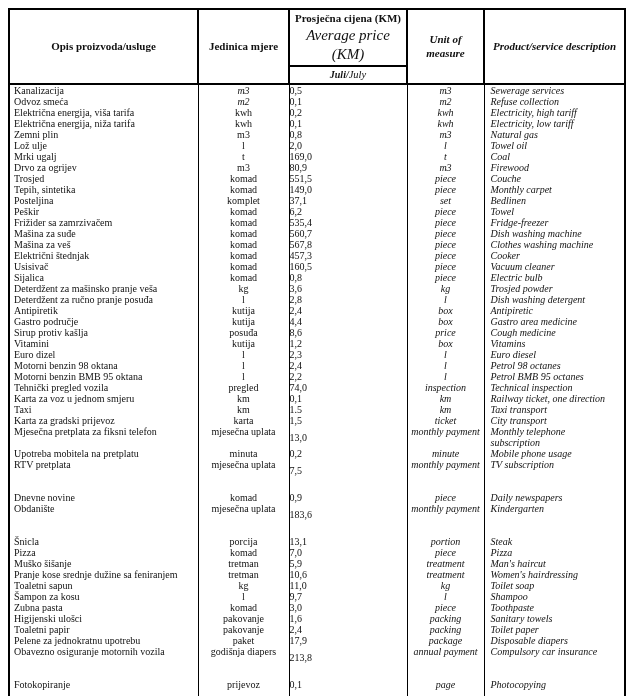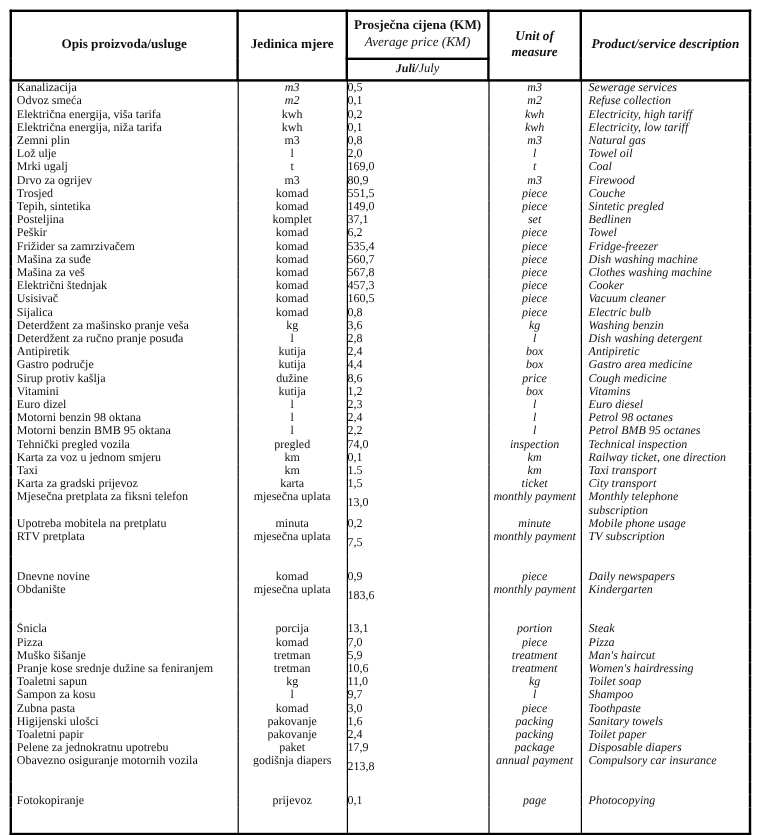--- a/index.html
+++ b/index.html
@@ -36,21 +36,21 @@
     text-align: center;
     vertical-align: middle;
     padding: 2px 2px;
     line-height: 1.25;
   }
   thead tr.h1 th { height: 34px; }
   thead tr.h2 th { height: 13px; padding: 1px 2px; }
   th .sub {
     font-weight: normal;
     font-style: italic;
-    font-size: 11px;
+    font-size: 15px;
   }
   th.en-head { font-style: italic; }
   .period-bs { font-style: italic; font-weight: bold; font-size: 10px; }
   .period-en { font-style: italic; font-weight: normal; font-size: 10.5px; text-align: right; }
 
   tbody td {
     border-left: 1px solid #000;
     border-right: 1px solid #000;
     font-size: 10px;
     line-height: 11px;
@@ -160,21 +160,21 @@
           <td class="col-unit">komad</td>
           <td class="col-price">551,5</td>
           <td class="col-unit-en">piece</td>
           <td class="col-en">Couche</td>
         </tr>
         <tr>
           <td class="col-bs">Tepih, sintetika</td>
           <td class="col-unit">komad</td>
           <td class="col-price">149,0</td>
           <td class="col-unit-en">piece</td>
-          <td class="col-en">Sintetic pregled</td>
+          <td class="col-en">Monthly carpet</td>
         </tr>
         <tr>
           <td class="col-bs">Posteljina</td>
           <td class="col-unit">komplet</td>
           <td class="col-price">37,1</td>
           <td class="col-unit-en">set</td>
           <td class="col-en">Bedlinen</td>
         </tr>
         <tr>
           <td class="col-bs">Peškir</td>
@@ -223,21 +223,21 @@
           <td class="col-unit">komad</td>
           <td class="col-price">0,8</td>
           <td class="col-unit-en">piece</td>
           <td class="col-en">Electric bulb</td>
         </tr>
         <tr>
           <td class="col-bs">Deterdžent za mašinsko pranje veša</td>
           <td class="col-unit">kg</td>
           <td class="col-price">3,6</td>
           <td class="col-unit-en">kg</td>
-          <td class="col-en">Washing benzin</td>
+          <td class="col-en">Trosjed powder</td>
         </tr>
         <tr>
           <td class="col-bs">Deterdžent za ručno pranje posuđa</td>
           <td class="col-unit">l</td>
           <td class="col-price">2,8</td>
           <td class="col-unit-en">l</td>
           <td class="col-en">Dish washing detergent</td>
         </tr>
         <tr>
           <td class="col-bs">Antipiretik</td>
@@ -248,21 +248,21 @@
         </tr>
         <tr>
           <td class="col-bs">Gastro područje</td>
           <td class="col-unit">kutija</td>
           <td class="col-price">4,4</td>
           <td class="col-unit-en">box</td>
           <td class="col-en">Gastro area medicine</td>
         </tr>
         <tr>
           <td class="col-bs">Sirup protiv kašlja</td>
-          <td class="col-unit">dužine</td>
+          <td class="col-unit">posuđa</td>
           <td class="col-price">8,6</td>
           <td class="col-unit-en">price</td>
           <td class="col-en">Cough medicine</td>
         </tr>
         <tr>
           <td class="col-bs">Vitamini</td>
           <td class="col-unit">kutija</td>
           <td class="col-price">1,2</td>
           <td class="col-unit-en">box</td>
           <td class="col-en">Vitamins</td>

